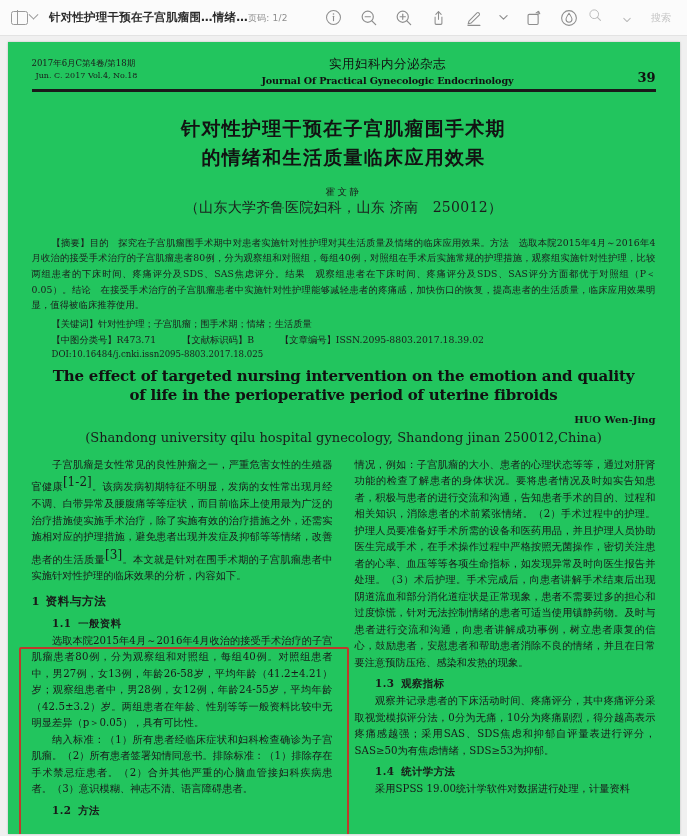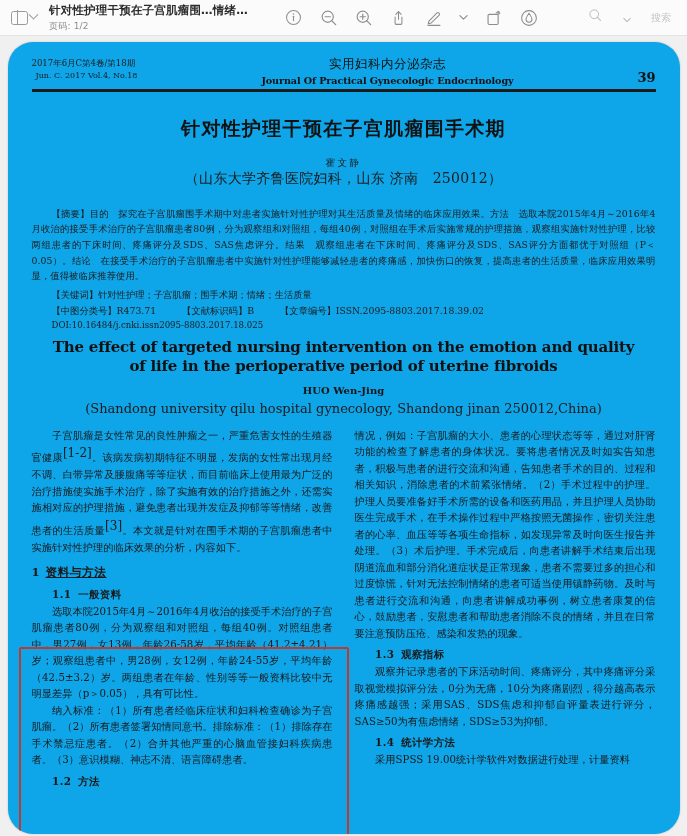--- a/index.html
+++ b/index.html
@@ -17,43 +17,42 @@
     background: #fbfbfb;
     border-bottom: 1px solid #e3e3e3;
     display: flex; align-items: center;
     padding: 0 6px;
   }
   .tb-sidebar-group { display: flex; align-items: center; gap: 2px; padding-left: 5px; }
   .sidebar-icon { width: 17px; height: 14px; border: 1.3px solid #9a9a9a; border-radius: 2.5px; position: relative; }
   .sidebar-icon::after { content: ""; position: absolute; left: 5px; top: -1.3px; bottom: -1.3px; width: 1.3px; background: #9a9a9a; }
   .chev { width: 7px; height: 7px; border-right: 1.3px solid #999; border-bottom: 1.3px solid #999; transform: rotate(45deg) translate(-2px,-2px); }
 
-  .doc-title-block { margin-left: 12px; display: flex; flex-direction: column; justify-content: flex-end; min-width: 0; }
+  .doc-title-block { margin-left: 12px; display: flex; flex-direction: row; justify-content: flex-end; min-width: 0; }
   .doc-title { font-size: 11.5px; font-weight: bold; color: #2b2b2b; white-space: nowrap; letter-spacing: .2px; }
   .doc-page { font-size: 9px; color: #8d8d8d; margin-top: 2px; letter-spacing: .2px; }
 
   .tb-actions { display: flex; align-items: center; gap: 15px; margin-left: 36px; }
   .tb-btn { width: 20px; height: 20px; display: flex; align-items: center; justify-content: center; color: #8e8e8e; }
   .tb-btn svg { display: block; }
 
   .tb-search { margin-left: auto; display: flex; align-items: center; gap: 20px; padding-right: 10px; }
   .search-ph { font-size: 10px; color: #c4c4c4; }
 
   
   .page-wrap { width: 687px; height: 800px; background: #f0f0f0; display: flex; justify-content: center; padding-top: 6px; }
   .page {
     position: relative;
     width: 672px; height: 792px;
-    background: #0ea5e9;
+    background: #22c55e;
     box-shadow: 0 0 2px rgba(0,0,0,.22);
     padding: 14px 24px 0 24px;
     overflow: hidden;
     font-family: "DejaVu Serif", "Liberation Serif", serif;
     color: #1d1d1d;
-    border-radius: 25px;
   }
 
   
   .runhead { display: flex; align-items: flex-start; justify-content: space-between; }
   .rh-left { font-size: 8.5px; line-height: 1.5; color: #1b1b1b; padding-top: 1px; }
   .rh-left .rh-l2 { font-size: 8px; padding-left: 4px; }
   .rh-center { text-align: center; flex: 1; }
   .rh-cn { font-size: 12.5px; letter-spacing: .5px; color: #111; }
   .rh-en { font-size: 9.6px; font-weight: bold; margin-top: 2px; color: #111; letter-spacing: -.1px; }
   .rh-pg { font-size: 13px; font-weight: bold; align-self: flex-end; padding-bottom: 1px; color: #111; }
@@ -66,29 +65,29 @@
 
   
   .abs { margin-top: 18px; font-size: 9.3px; line-height: 1.68; text-align: justify; color: #1c1c1c; letter-spacing: .1px; }
   .abs p { text-indent: 20px; }
   .kw { margin-top: 3px; font-size: 9.3px; line-height: 1.7; text-indent: 20px; color: #1c1c1c; }
   .cls { margin-top: 2px; font-size: 9.3px; text-indent: 20px; color: #1c1c1c; }
   .cls .gap { display: inline-block; width: 26px; }
   .doi { font-size: 8.6px; text-indent: 20px; margin-top: 2px; color: #1c1c1c; }
 
   .title-en { text-align: center; font-size: 15px; font-weight: bold; line-height: 1.3; margin-top: 8px; color: #111; letter-spacing: -.2px; }
-  .author-en { text-align: center; font-size: 10px; font-weight: bold; margin-top: 8px; color: #151515; }
+  .author-en { text-align: right; font-size: 10px; font-weight: bold; margin-top: 8px; color: #151515; }
   .affil-en { text-align: center; font-size: 13px; margin-top: 5px; color: #1b1b1b; }
 
   
   .cols { display: flex; gap: 22px; margin-top: 12px; }
   .col { width: 301px; font-size: 10.2px; line-height: 1.62; text-align: justify; color: #191919; letter-spacing: .05px; }
   .col p { text-indent: 20.5px; }
   .col p.noind { text-indent: 0; }
-  .sec-h { font-size: 11.6px; font-weight: bold; margin: 7px 0 4px 0; letter-spacing: .6px; text-decoration: underline; }
+  .sec-h { font-size: 11.6px; font-weight: bold; margin: 7px 0 4px 0; letter-spacing: .6px; }
   .sec-h .num { display: inline-block; min-width: 14px; }
   .subsec-h { font-size: 10.4px; font-weight: bold; margin: 4px 0 1px 0; text-indent: 20.5px; letter-spacing: .4px; }
   .subsec-h .sn { margin-right: 7px; }
   sup { font-size: 12px; vertical-align: super; }
 
   
   .redbox {
     position: absolute;
     border: 2px solid #c0392b;
     border-radius: 2px;
@@ -193,20 +192,21 @@
       <div class="rh-center">
         <div class="rh-cn">实用妇科内分泌杂志</div>
         <div class="rh-en">Journal Of Practical Gynecologic Endocrinology</div>
       </div>
       <div class="rh-pg">39</div>
     </div>
     <div class="rule"></div>
 
     <div class="title-cn">
       <div>针对性护理干预在子宫肌瘤围手术期</div>
+      <div>的情绪和生活质量临床应用效果</div>
     </div>
     <div class="author-cn">霍文静</div>
     <div class="affil-cn">（山东大学齐鲁医院妇科，山东 济南　250012）</div>
 
     <div class="abs">
       <p>【摘要】目的　探究在子宫肌瘤围手术期中对患者实施针对性护理对其生活质量及情绪的临床应用效果。方法　选取本院2015年4月～2016年4月收治的接受手术治疗的子宫肌瘤患者80例，分为观察组和对照组，每组40例，对照组在手术后实施常规的护理措施，观察组实施针对性护理，比较两组患者的下床时间、疼痛评分及SDS、SAS焦虑评分。结果　观察组患者在下床时间、疼痛评分及SDS、SAS评分方面都优于对照组（P＜0.05）。结论　在接受手术治疗的子宫肌瘤患者中实施针对性护理能够减轻患者的疼痛感，加快伤口的恢复，提高患者的生活质量，临床应用效果明显，值得被临床推荐使用。</p>
     </div>
     <div class="kw">【关键词】针对性护理；子宫肌瘤；围手术期；情绪；生活质量</div>
     <div class="cls">
       <span>【中图分类号】R473.71</span><span class="gap"></span><span>【文献标识码】B</span><span class="gap"></span><span>【文章编号】ISSN.2095-8803.2017.18.39.02</span>

